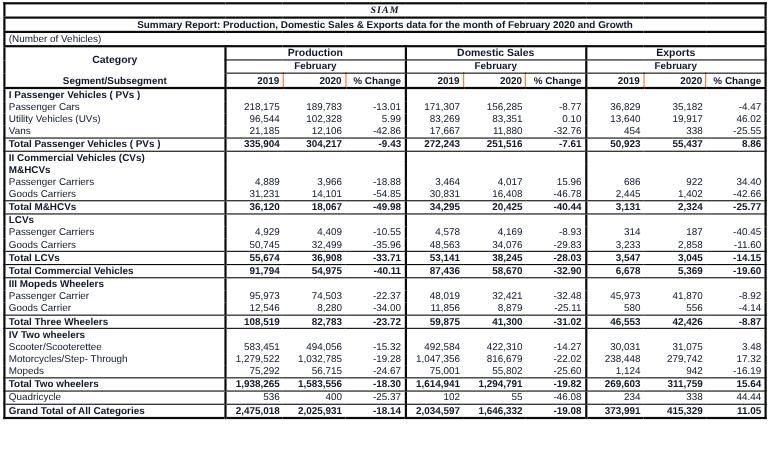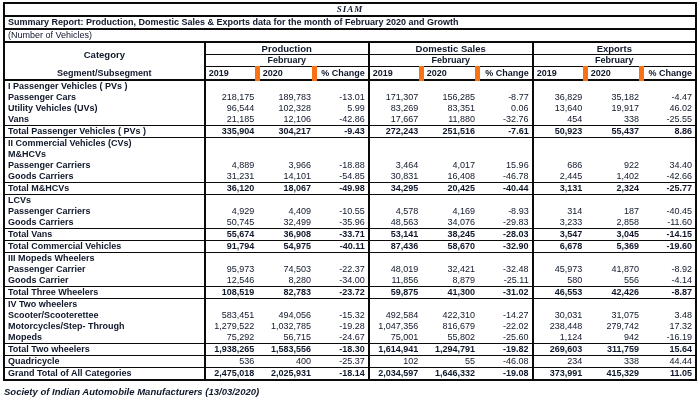--- a/index.html
+++ b/index.html
@@ -31,46 +31,46 @@
     text-align: center;
     font-family: "Liberation Serif", serif;
     font-style: italic;
     font-weight: bold;
     font-size: 13px;
     line-height: 14px;
     border-bottom: 2px solid #0a0a0a;
     letter-spacing: 1px;
   }
   td.subtitle-cell {
-    text-align: left;
+    text-align: center;
     font-weight: bold;
     font-size: 10.5px;
     line-height: 13px;
     border-bottom: 2px solid #0a0a0a;
     margin-top: 26px;
   }
   td.note-cell {
     text-align: left;
     font-size: 8.5px;
     line-height: 10px;
     border-bottom: 2px solid #0a0a0a;
     padding-right: 2px;
   }
   
   tr.h1 td, tr.h2 td, tr.h3 td { font-weight: bold; text-align: center; }
   td.cat-col { border-right: 2px solid #0a0a0a; }
   tr.h1 td.grp { border-bottom: 1px solid #0a0a0a; font-size: 9.5px; line-height: 11px; }
   tr.h1 td.cat-col { font-size: 9.5px; }
   tr.h2 td { border-bottom: 1px solid #0a0a0a; font-size: 9px; line-height: 11px; }
   tr.h3 td { border-bottom: 2px solid #0a0a0a; font-size: 9px; line-height: 12px; }
-  tr.h3 td.yr { text-align: left; border-right: 5px solid #f97316; }
+  tr.h3 td.yr { text-align: right; border-right: 1px solid #f97316; }
   tr.h3 td.pct { text-align: right; }
   td.gsep { border-right: 2px solid #0a0a0a; }
   
-  tbody td.lbl { text-align: left; font-weight: bold; }
+  tbody td.lbl { text-align: left; }
   tbody td.num { text-align: right; }
   tbody tr.section td.lbl { font-weight: bold; }
   tbody tr.total td { font-weight: bold; border-top: 1.5px solid #0a0a0a; border-bottom: 1.5px solid #0a0a0a; }
   .footer-note {
     margin: 5px 0 0 4px;
     font-weight: bold;
     font-style: italic;
     font-size: 9.5px;
   }
 </style>
@@ -150,21 +150,21 @@
           <td class="num">35,182</td>
           <td class="num">-4.47</td>
         </tr>
         <tr class="data">
           <td class="lbl cat-col">Utility Vehicles (UVs)</td>
           <td class="num">96,544</td>
           <td class="num">102,328</td>
           <td class="num gsep">5.99</td>
           <td class="num">83,269</td>
           <td class="num">83,351</td>
-          <td class="num gsep">0.06</td>
+          <td class="num gsep">0.10</td>
           <td class="num">13,640</td>
           <td class="num">19,917</td>
           <td class="num">46.02</td>
         </tr>
         <tr class="data">
           <td class="lbl cat-col">Vans</td>
           <td class="num">21,185</td>
           <td class="num">12,106</td>
           <td class="num gsep">-42.86</td>
           <td class="num">17,667</td>
@@ -276,21 +276,21 @@
           <td class="num">32,499</td>
           <td class="num gsep">-35.96</td>
           <td class="num">48,563</td>
           <td class="num">34,076</td>
           <td class="num gsep">-29.83</td>
           <td class="num">3,233</td>
           <td class="num">2,858</td>
           <td class="num">-11.60</td>
         </tr>
         <tr class="total">
-          <td class="lbl cat-col">Total Vans</td>
+          <td class="lbl cat-col">Total LCVs</td>
           <td class="num">55,674</td>
           <td class="num">36,908</td>
           <td class="num gsep">-33.71</td>
           <td class="num">53,141</td>
           <td class="num">38,245</td>
           <td class="num gsep">-28.03</td>
           <td class="num">3,547</td>
           <td class="num">3,045</td>
           <td class="num">-14.15</td>
         </tr>
@@ -433,14 +433,13 @@
           <td class="num gsep">-18.14</td>
           <td class="num">2,034,597</td>
           <td class="num">1,646,332</td>
           <td class="num gsep">-19.08</td>
           <td class="num">373,991</td>
           <td class="num">415,329</td>
           <td class="num">11.05</td>
         </tr>
       </tbody>
   </table>
-  <div class="footer-note">Society of Indian Automobile Manufacturers (13/03/2020)</div>
 </div>
 
 </body></html>

